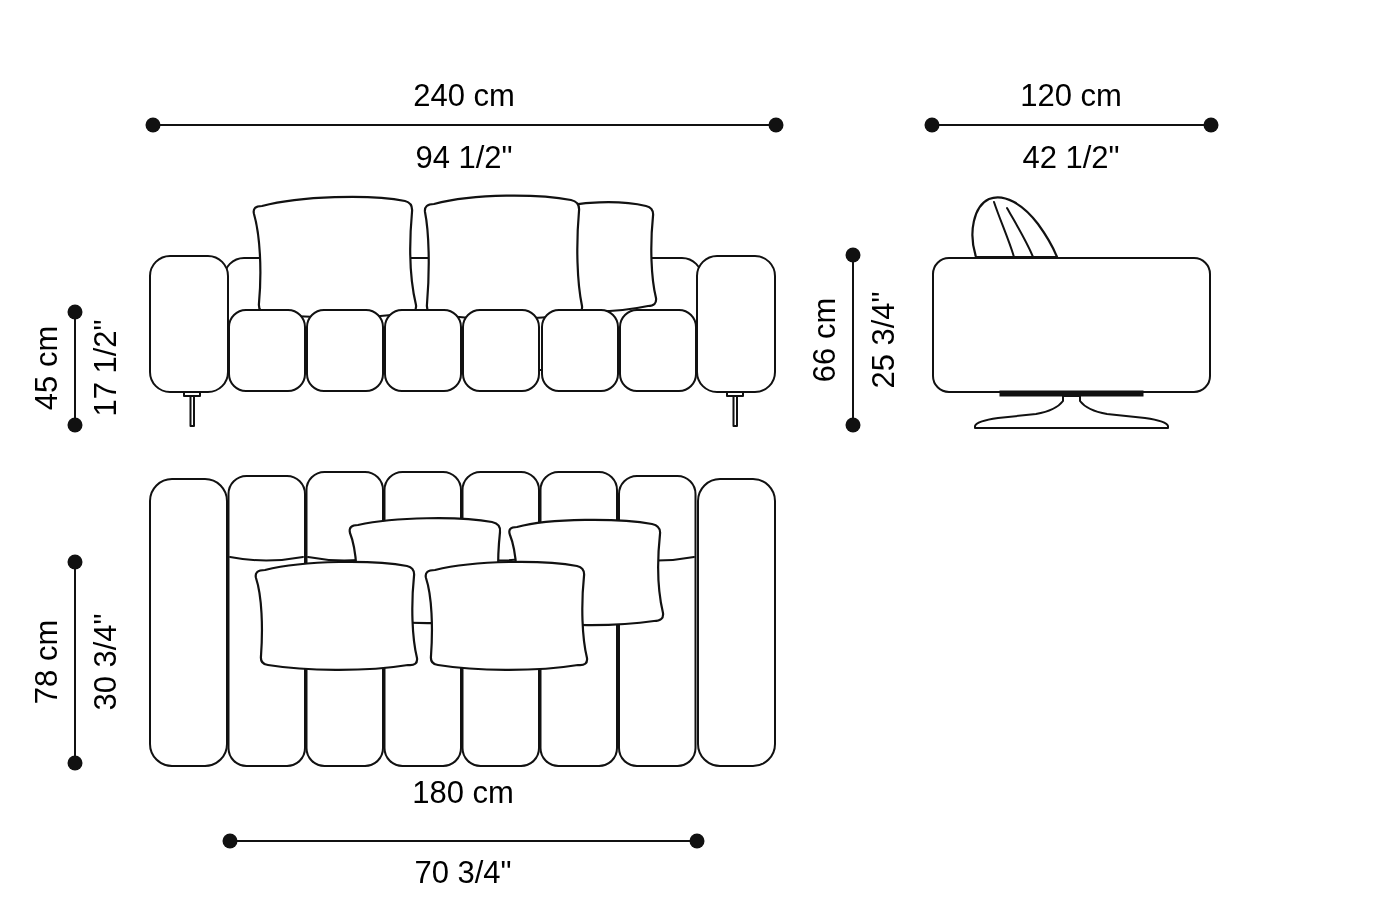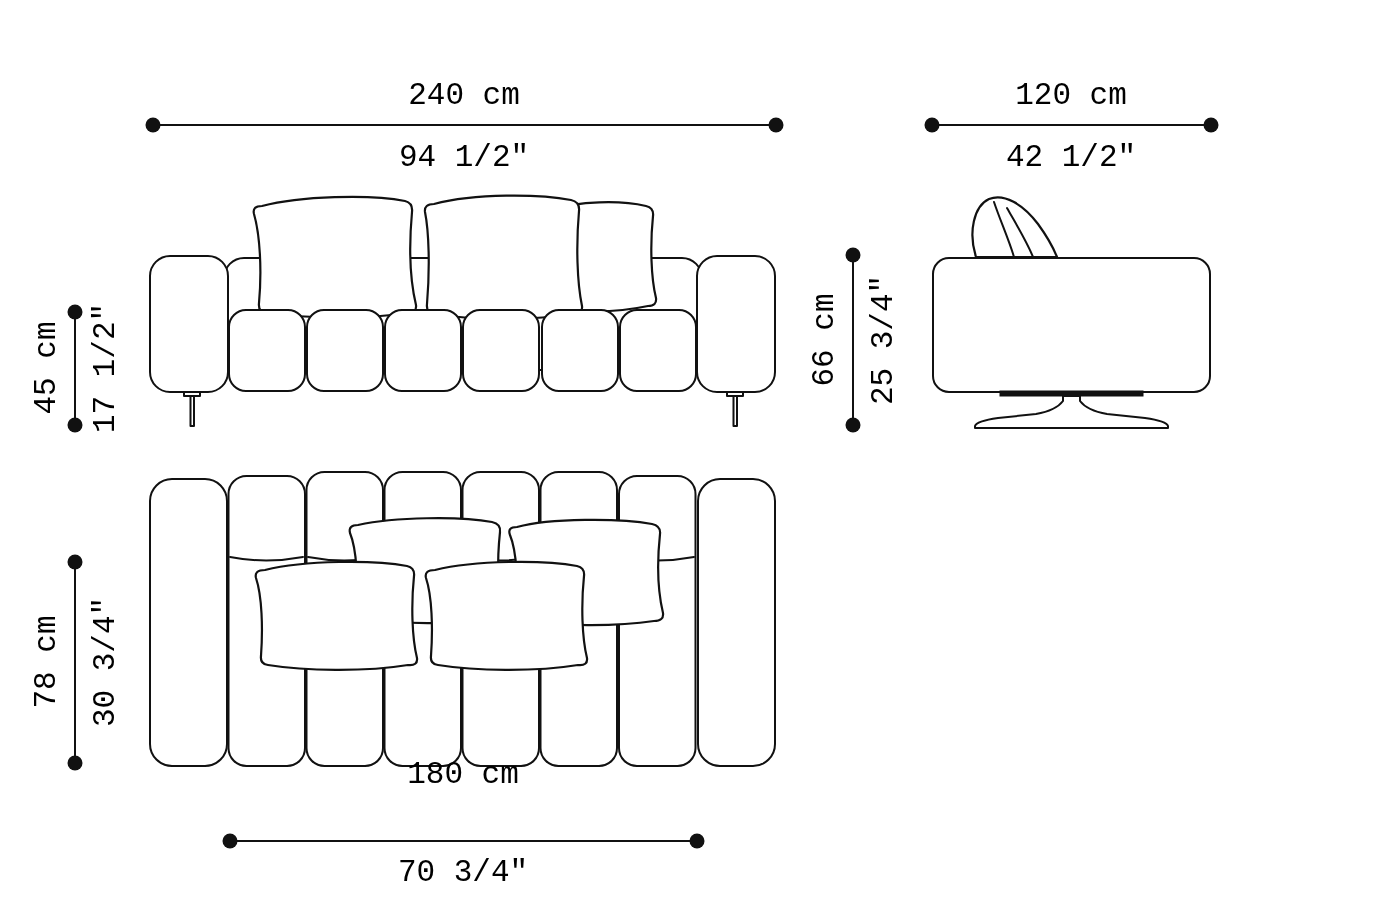--- a/index.html
+++ b/index.html
@@ -3,21 +3,21 @@
 <meta charset="utf-8">
 <style>
   html,body{margin:0;padding:0;}
   body{
     width:1400px;height:918px;
     background:#ffffff;
     font-family:"Liberation Sans", sans-serif;
     position:relative;
     overflow:hidden;
   }
-  #stage{position:absolute;left:0;top:0;width:1400px;height:914px;font-family:Liberation Mono, monospace;}
+  #stage{position:absolute;left:0;top:0;width:1400px;height:914px;}
   svg{position:absolute;left:0;top:0;}
   .sh{fill:#ffffff;stroke:#111111;stroke-width:2;stroke-linejoin:round;stroke-linecap:round;}
   .sh2{fill:#ffffff;stroke:#111111;stroke-width:2.2;stroke-linejoin:round;stroke-linecap:round;}
   .ln{fill:none;stroke:#111111;stroke-width:2;stroke-linecap:round;}
   .dln{fill:none;stroke:#111111;stroke-width:2;}
   .dot{fill:#111111;stroke:none;}
   .bar{fill:#111111;stroke:#111111;stroke-width:1;}
   .dim-label{
     position:absolute;
     font-size:31px;
@@ -229,16 +229,16 @@
 
   <div class="dim-label vert" style="left:46px;top:368px;">45 cm</div>
   <div class="dim-label vert" style="left:105px;top:368px;">17 1/2"</div>
 
   <div class="dim-label vert" style="left:824px;top:340px;">66 cm</div>
   <div class="dim-label vert" style="left:883px;top:340px;">25 3/4"</div>
 
   <div class="dim-label vert" style="left:46px;top:662px;">78 cm</div>
   <div class="dim-label vert" style="left:105px;top:662px;">30 3/4"</div>
 
-  <div class="dim-label" style="left:463px;top:774px;">180 cm</div>
+  <div class="dim-label" style="left:463px;top:792px;">180 cm</div>
   <div class="dim-label" style="left:463px;top:872px;">70 3/4"</div>
 
 </div>
 
 </body></html>

